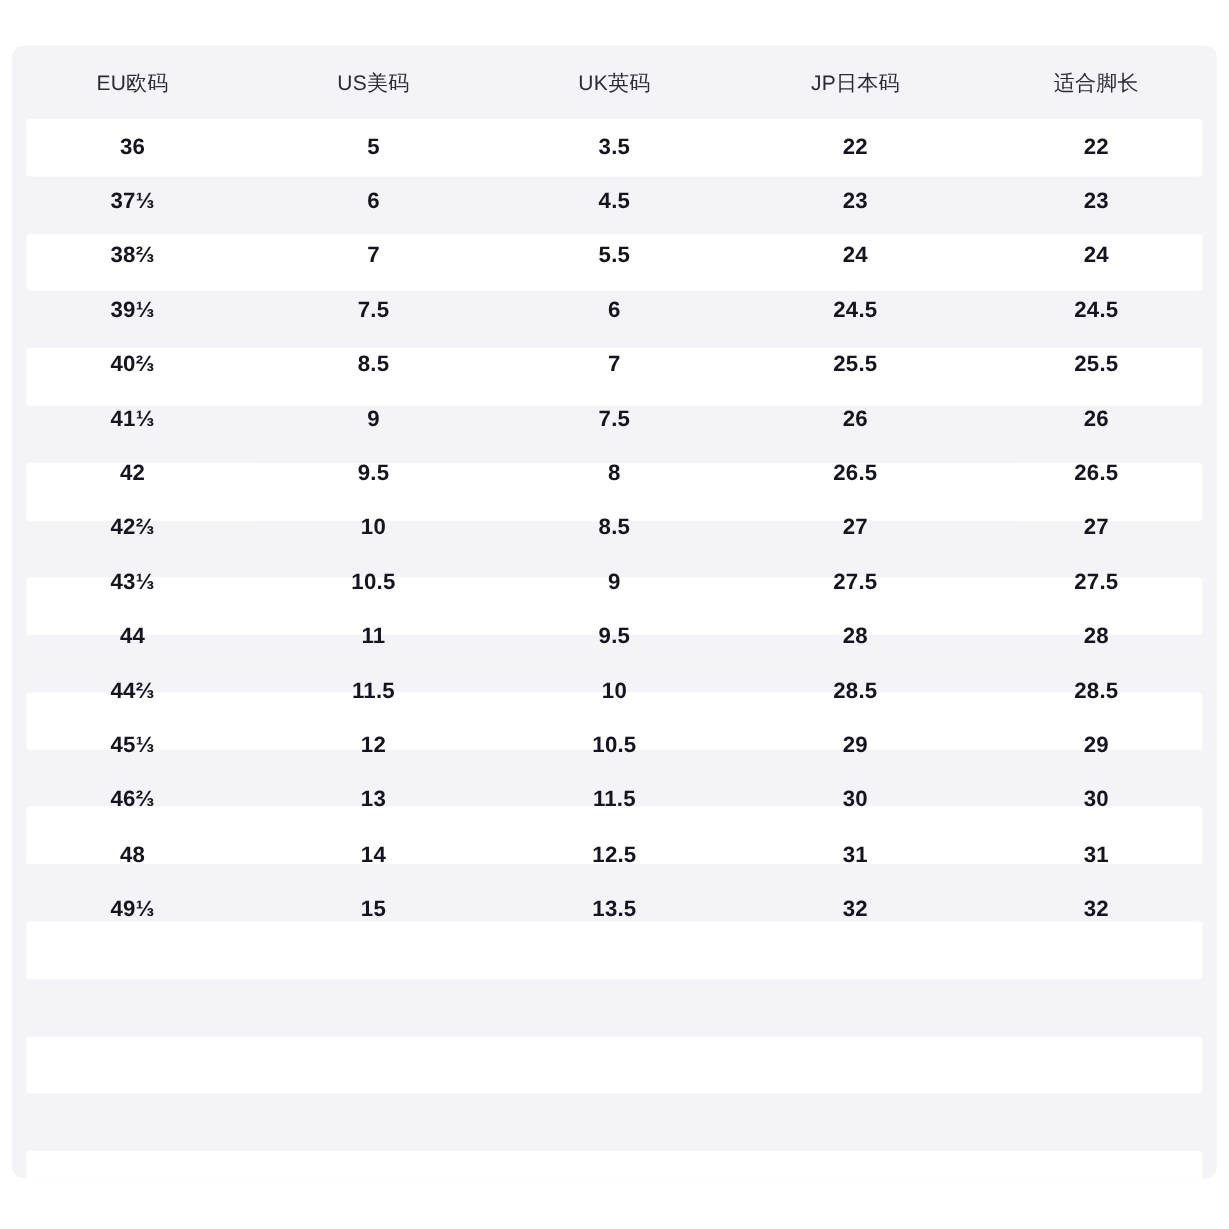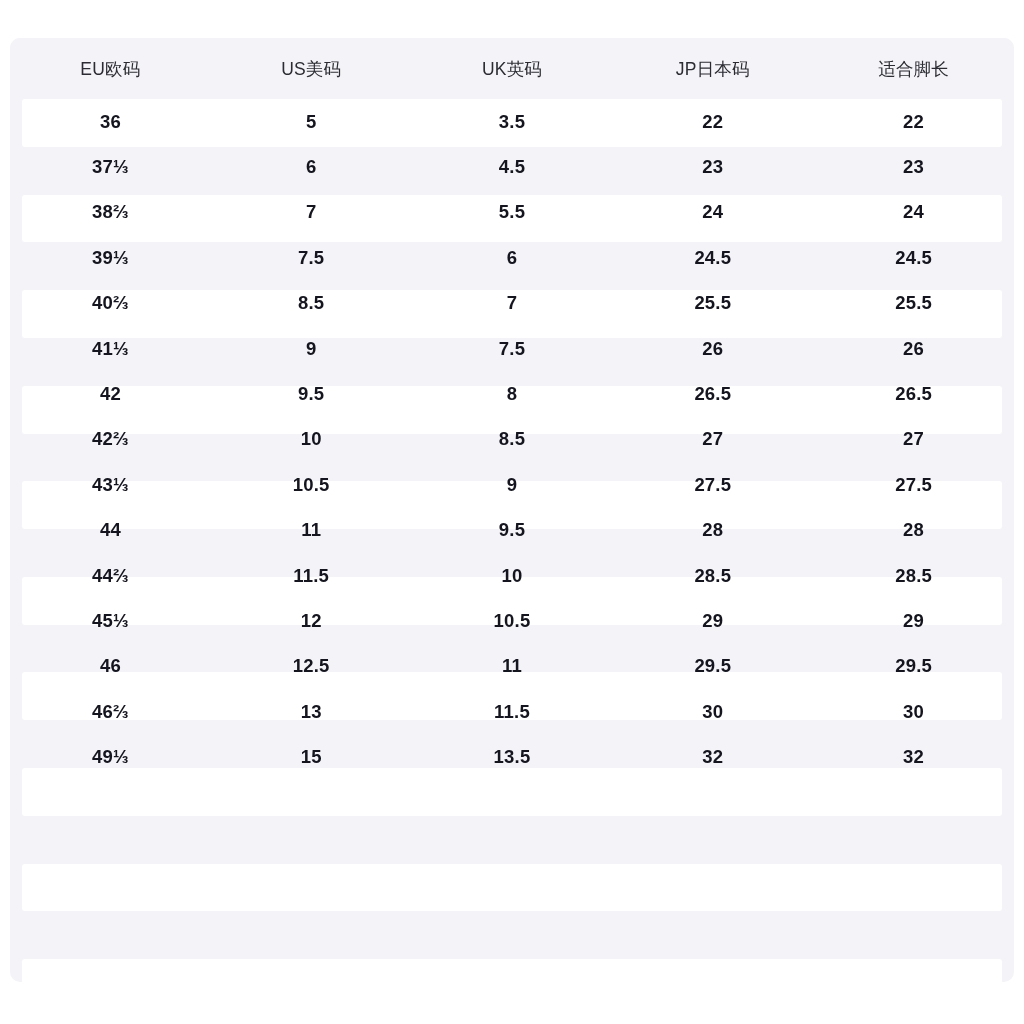--- a/index.html
+++ b/index.html
@@ -209,34 +209,34 @@
             <td class="data-cell">28.5</td>
             <td class="data-cell">28.5</td>
           </tr>
           <tr class="data-row stripe-white">
             <td class="data-cell">45⅓</td>
             <td class="data-cell">12</td>
             <td class="data-cell">10.5</td>
             <td class="data-cell">29</td>
             <td class="data-cell">29</td>
           </tr>
-          <tr class="data-row stripe-light">
-            <td class="data-cell">46</td>
-            <td class="data-cell">12.5</td>
-            <td class="data-cell">11</td>
-            <td class="data-cell">29.5</td>
-            <td class="data-cell">29.5</td>
-          </tr>
           <tr class="data-row stripe-white">
             <td class="data-cell">46⅔</td>
             <td class="data-cell">13</td>
             <td class="data-cell">11.5</td>
             <td class="data-cell">30</td>
             <td class="data-cell">30</td>
           </tr>
+          <tr class="data-row stripe-light">
+            <td class="data-cell">48</td>
+            <td class="data-cell">14</td>
+            <td class="data-cell">12.5</td>
+            <td class="data-cell">31</td>
+            <td class="data-cell">31</td>
+          </tr>
           <tr class="data-row stripe-white">
             <td class="data-cell">49⅓</td>
             <td class="data-cell">15</td>
             <td class="data-cell">13.5</td>
             <td class="data-cell">32</td>
             <td class="data-cell">32</td>
           </tr>
         </tbody>
     </table>
   </div>

